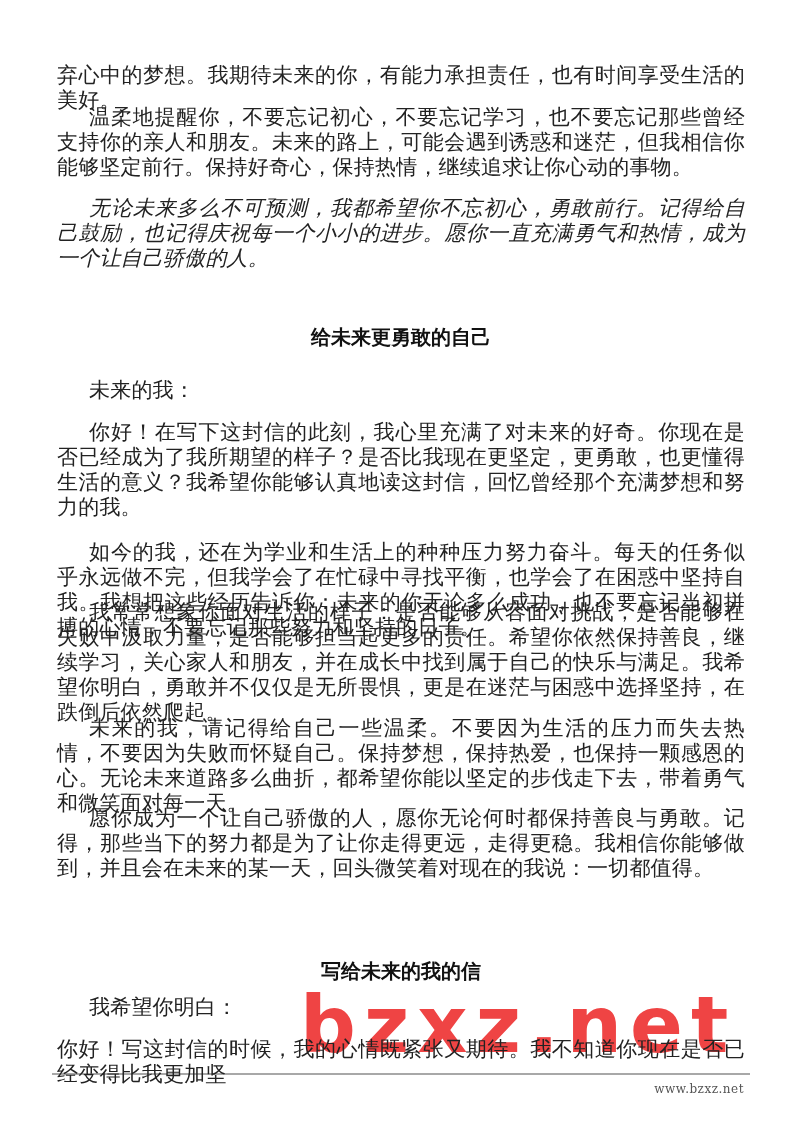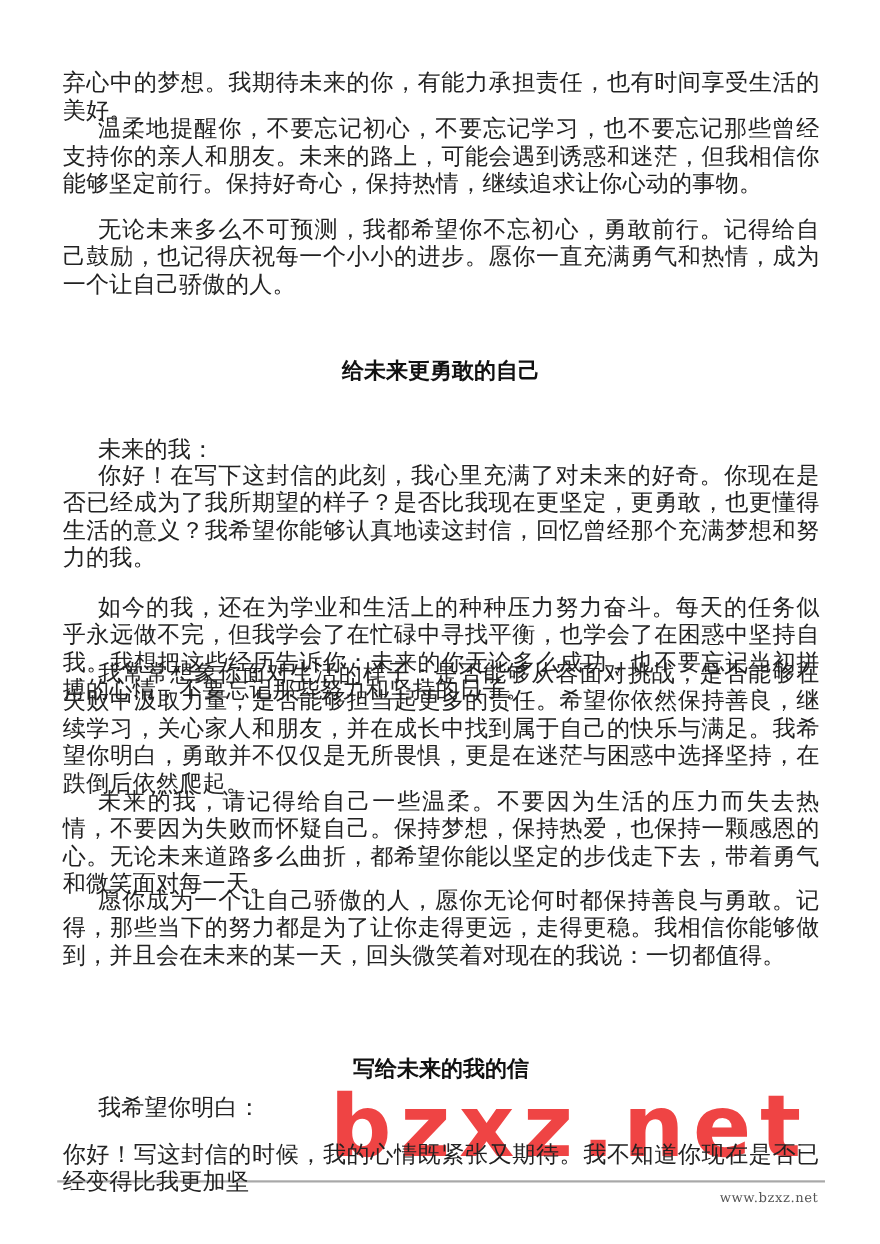--- a/index.html
+++ b/index.html
@@ -80,24 +80,24 @@
 </style>
 </head>
 <body>
 
 <div class="watermark">bzxz.net</div>
 
 <div class="page content">
 
   <p class="para" style="top:63px;">弃心中的梦想。我期待未来的你，有能力承担责任，也有时间享受生活的美好。</p>
   <p class="para indent" style="top:105px;">温柔地提醒你，不要忘记初心，不要忘记学习，也不要忘记那些曾经支持你的亲人和朋友。未来的路上，可能会遇到诱惑和迷茫，但我相信你能够坚定前行。保持好奇心，保持热情，继续追求让你心动的事物。</p>
-  <p class="para indent" style="top:196px;">无论未来多么不可预测，我都希望你不忘初心，勇敢前行。记得给自己鼓励，也记得庆祝每一个小小的进步。愿你一直充满勇气和热情，成为一个让自己骄傲的人。</p>
+  <p class="para indent" style="top:196px;font-style:italic;">无论未来多么不可预测，我都希望你不忘初心，勇敢前行。记得给自己鼓励，也记得庆祝每一个小小的进步。愿你一直充满勇气和热情，成为一个让自己骄傲的人。</p>
 
   <h2 class="heading" style="top:322px;">给未来更勇敢的自己</h2>
-  <p class="para salutation" style="top:396px;">未来的我：</p>
+  <p class="para salutation" style="top:378px;">未来的我：</p>
   <p class="para indent" style="top:420px;">你好！在写下这封信的此刻，我心里充满了对未来的好奇。你现在是否已经成为了我所期望的样子？是否比我现在更坚定，更勇敢，也更懂得生活的意义？我希望你能够认真地读这封信，回忆曾经那个充满梦想和努力的我。</p>
   <p class="para indent" style="top:540px;">如今的我，还在为学业和生活上的种种压力努力奋斗。每天的任务似乎永远做不完，但我学会了在忙碌中寻找平衡，也学会了在困惑中坚持自我。我想把这些经历告诉你：未来的你无论多么成功，也不要忘记当初拼搏的心情，不要忘记那些努力和坚持的日子。</p>
   <p class="para indent" style="top:600px;">我常常想象你面对生活的样子：是否能够从容面对挑战，是否能够在失败中汲取力量，是否能够担当起更多的责任。希望你依然保持善良，继续学习，关心家人和朋友，并在成长中找到属于自己的快乐与满足。我希望你明白，勇敢并不仅仅是无所畏惧，更是在迷茫与困惑中选择坚持，在跌倒后依然爬起。</p>
   <p class="para indent" style="top:716px;">未来的我，请记得给自己一些温柔。不要因为生活的压力而失去热情，不要因为失败而怀疑自己。保持梦想，保持热爱，也保持一颗感恩的心。无论未来道路多么曲折，都希望你能以坚定的步伐走下去，带着勇气和微笑面对每一天。</p>
   <p class="para indent" style="top:806px;">愿你成为一个让自己骄傲的人，愿你无论何时都保持善良与勇敢。记得，那些当下的努力都是为了让你走得更远，走得更稳。我相信你能够做到，并且会在未来的某一天，回头微笑着对现在的我说：一切都值得。</p>
 
   <h2 class="heading" style="top:956px;">写给未来的我的信</h2>
   <p class="para salutation" style="top:995px;">我希望你明白：</p>
   <p class="para" style="top:1037px;">你好！写这封信的时候，我的心情既紧张又期待。我不知道你现在是否已经变得比我更加坚</p>
 </div>

